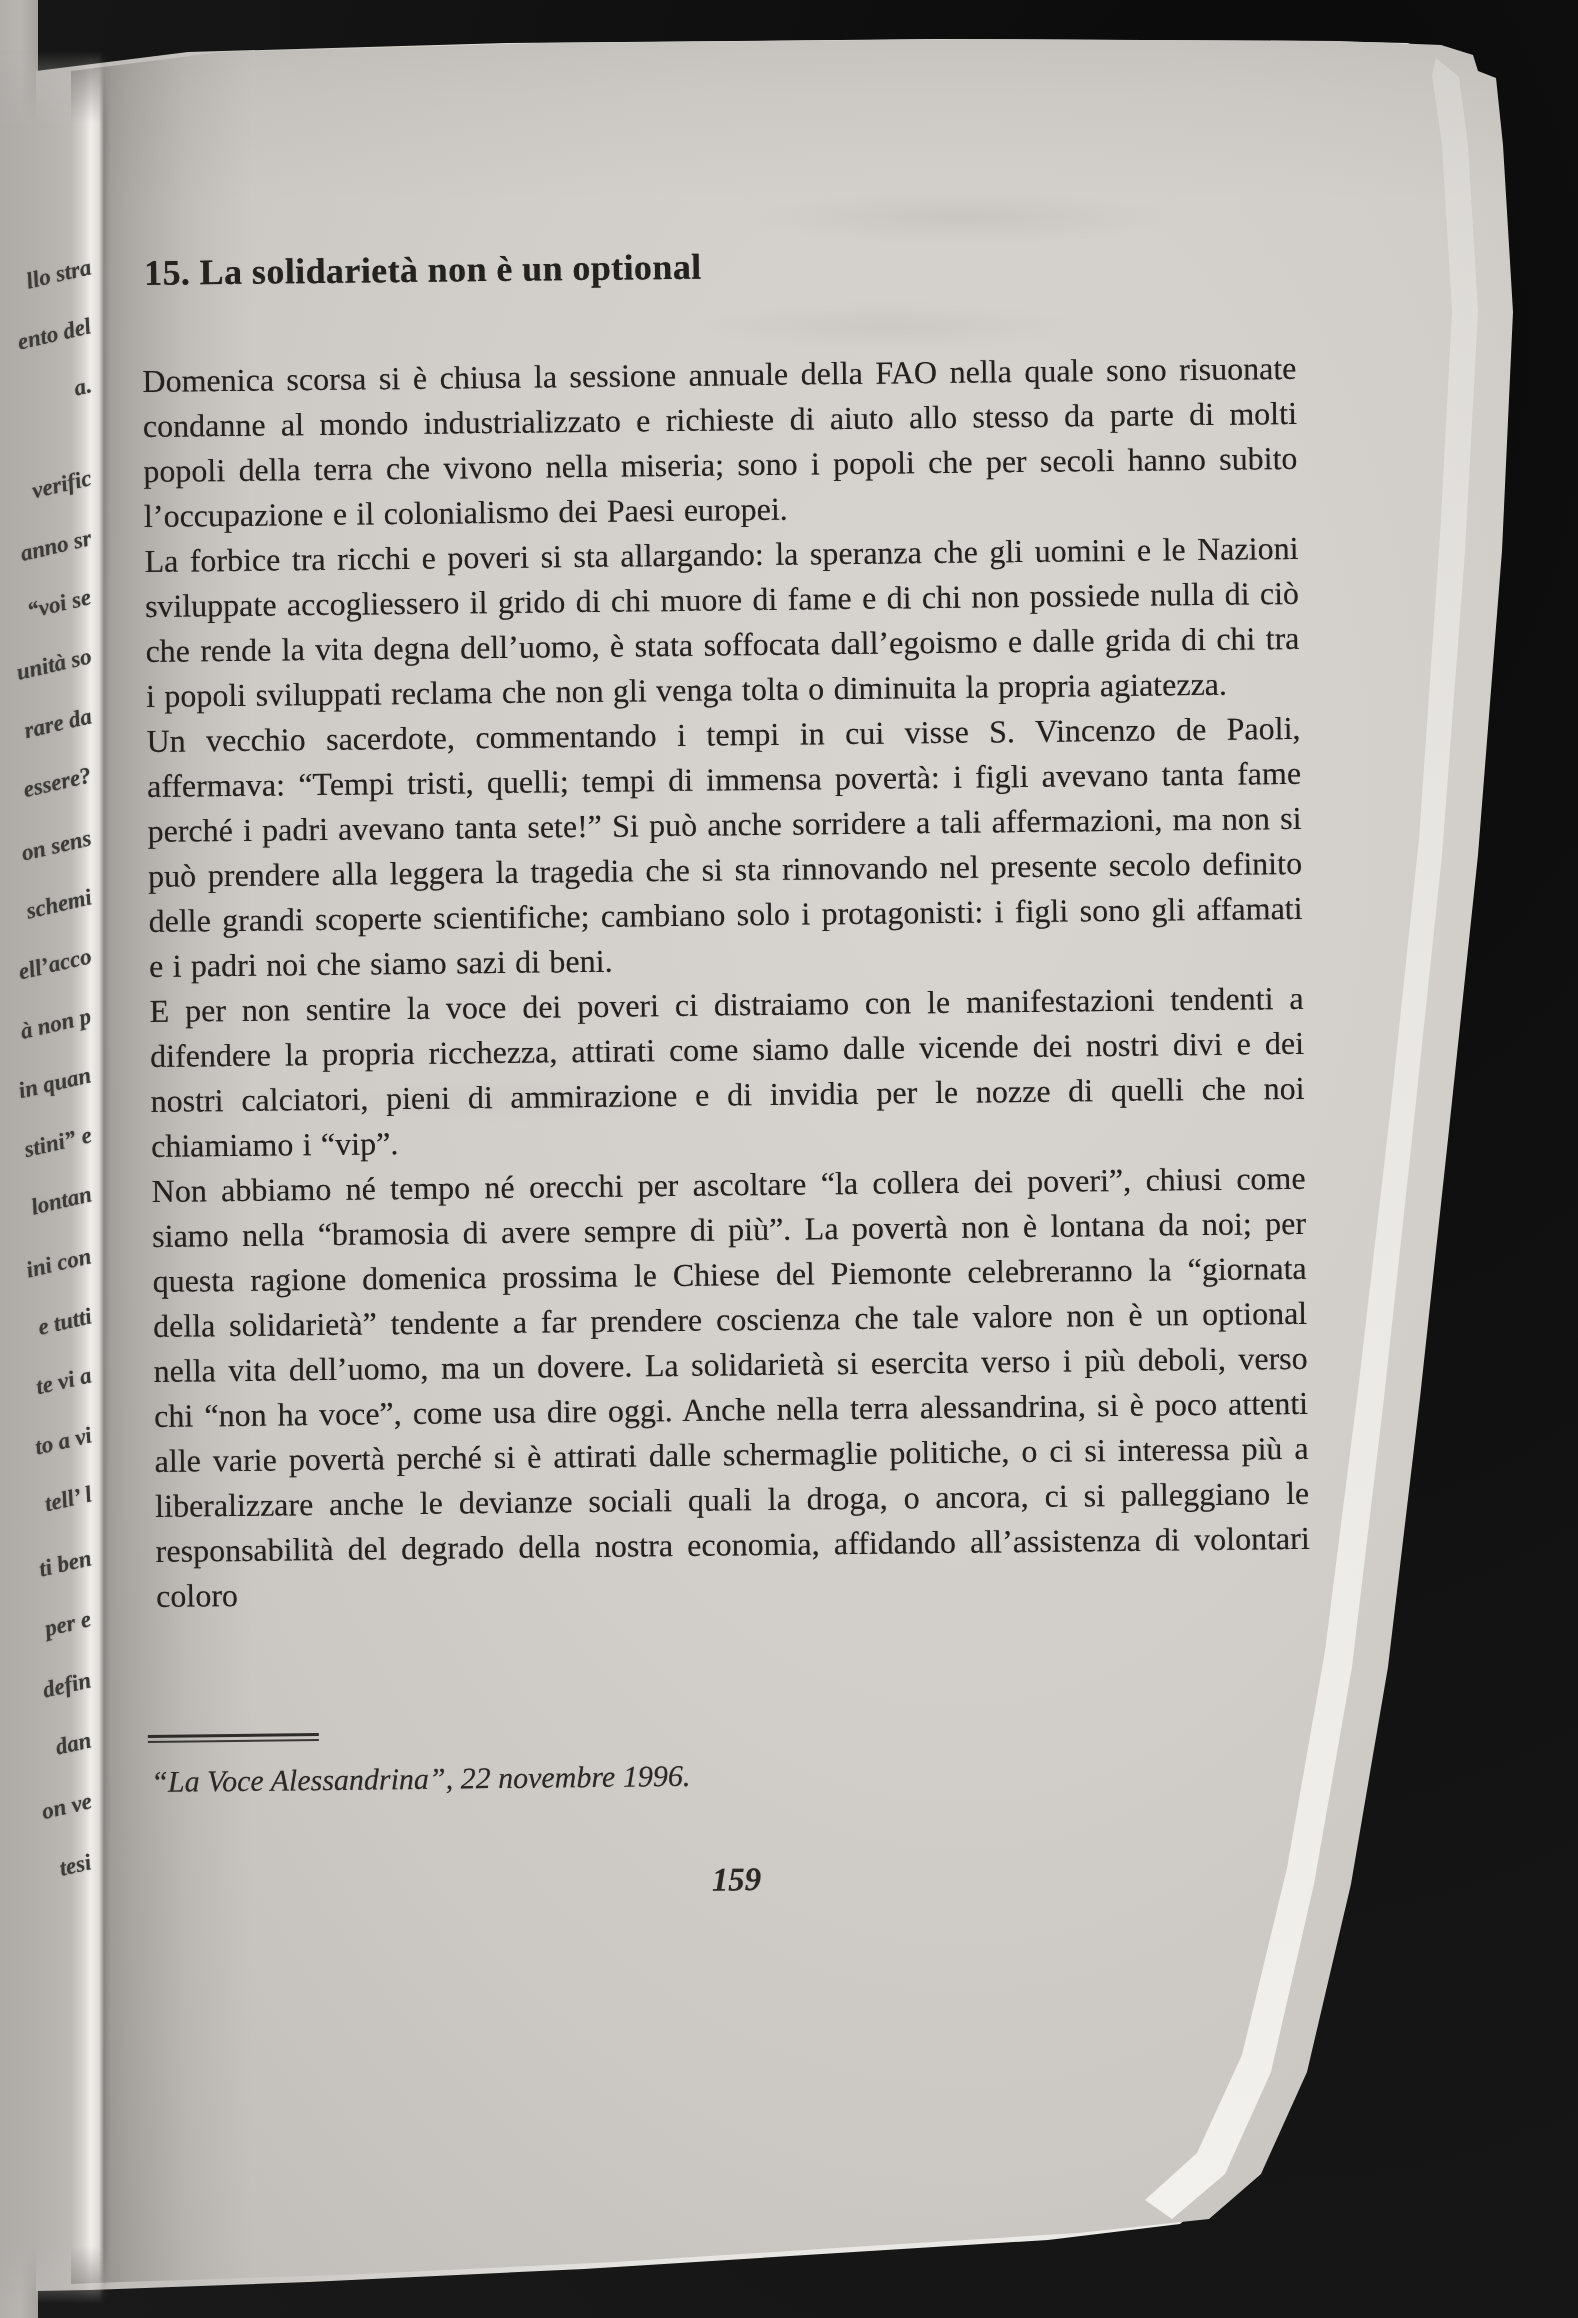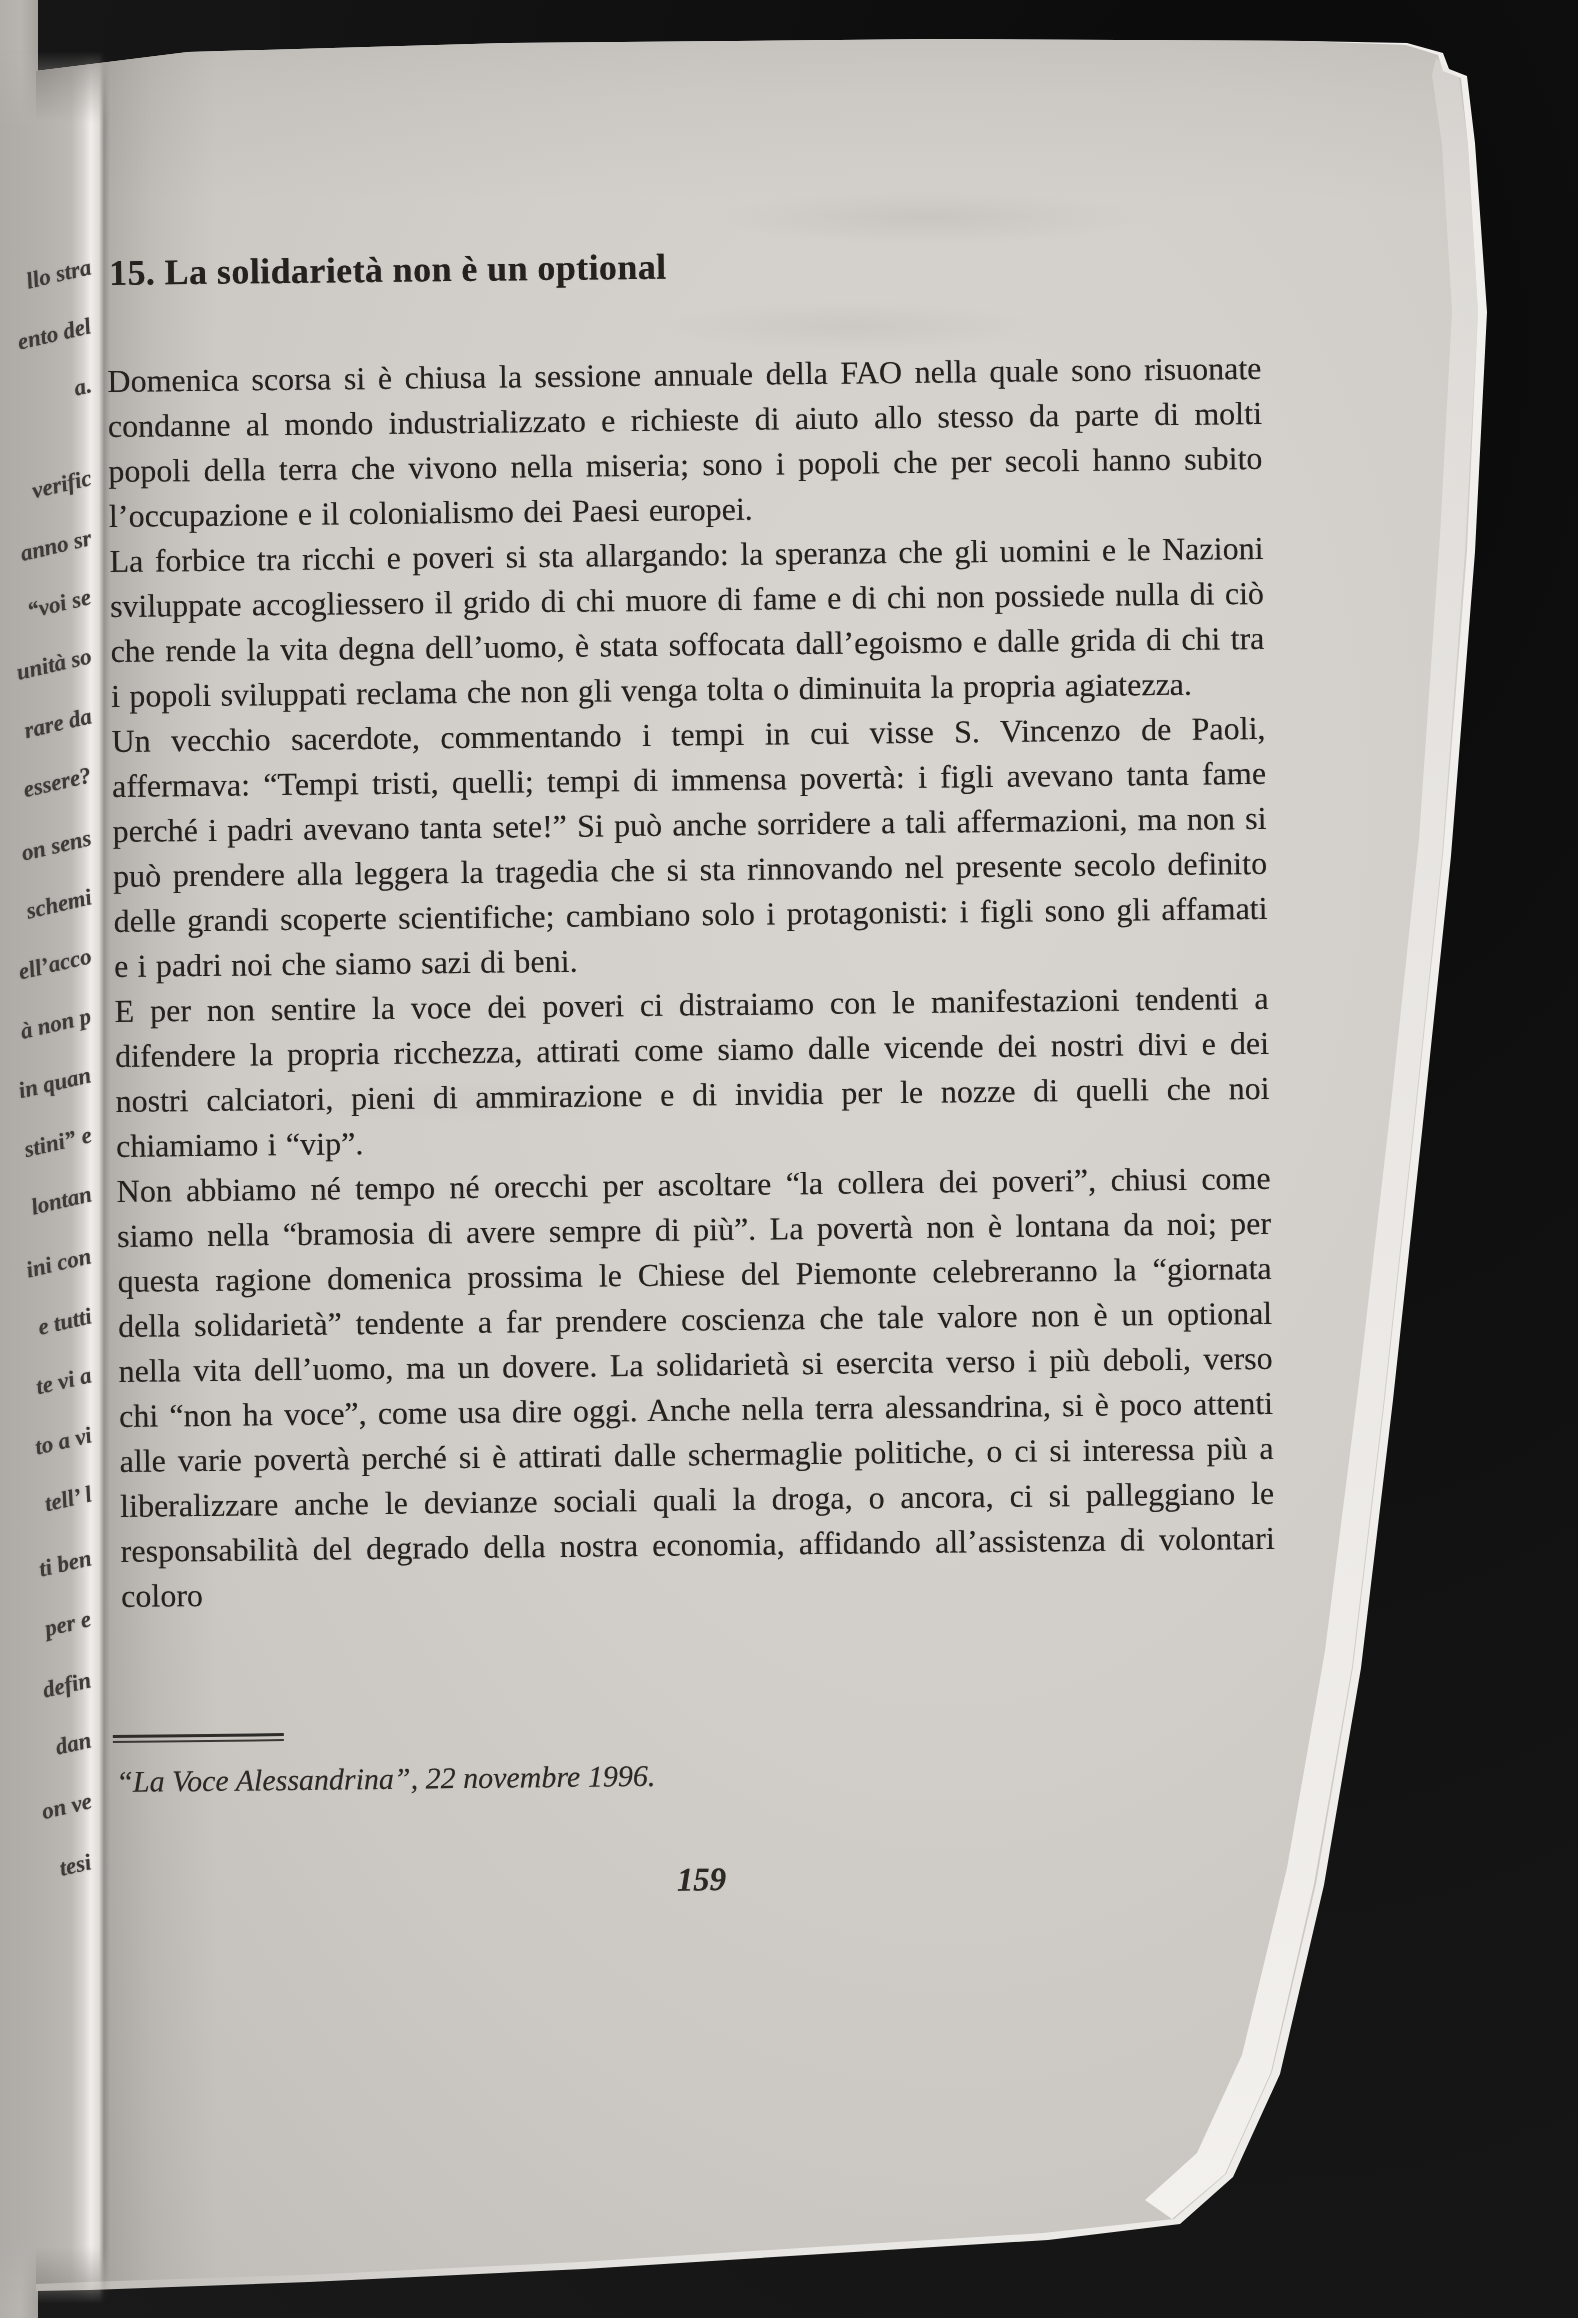--- a/index.html
+++ b/index.html
@@ -59,20 +59,21 @@
       1467px 551px, 1443px 855px, 1414px 1130px, 1385px 1398px, 1353px 1667px,
       1316px 1884px, 1272px 2072px, 1226px 2174px, 1174px 2219px, 1043px 2233px,
       833px 2246px, 580px 2262px, 304px 2275px, 87px 2282px, 36px 2284px);
     background:
       linear-gradient(90deg, rgba(66,63,59,0.42) 43px, rgba(66,63,59,0.22) 94px, rgba(66,63,59,0.08) 152px, rgba(66,63,59,0) 217px),
       linear-gradient(180deg, rgba(80,78,74,0.12) 0px, rgba(80,78,74,0.05) 94px, rgba(80,78,74,0) 203px),
       radial-gradient(ellipse 304px 40px at 927px 217px, rgba(105,102,97,0.10), rgba(105,102,97,0) 70%),
       radial-gradient(ellipse 275px 36px at 855px 326px, rgba(105,102,97,0.08), rgba(105,102,97,0) 70%),
       radial-gradient(ellipse 232px 33px at 471px 1101px, rgba(105,102,97,0.05), rgba(105,102,97,0) 70%),
       radial-gradient(ellipse at 60% 35%, #d8d5d1 0%, #d2cfcb 40%, #cbc8c4 65%, #c3c0bc 85%, #bab7b3 100%);
+    margin-left: 35px;
   }
 
   
   .fore-edge {
     position: absolute; inset: 0;
     clip-path: polygon(1436px 58px, 1459px 77px, 1468px 145px, 1478px 312px, 1465px 551px,
       1442px 855px, 1413px 1130px, 1384px 1398px, 1352px 1667px, 1314px 1884px,
       1271px 2072px, 1225px 2174px, 1172px 2219px, 1145px 2200px, 1197px 2153px,
       1242px 2055px, 1287px 1868px, 1325px 1651px, 1359px 1382px, 1390px 1114px,
       1419px 839px, 1440px 536px, 1452px 312px, 1442px 145px, 1432px 75px);

